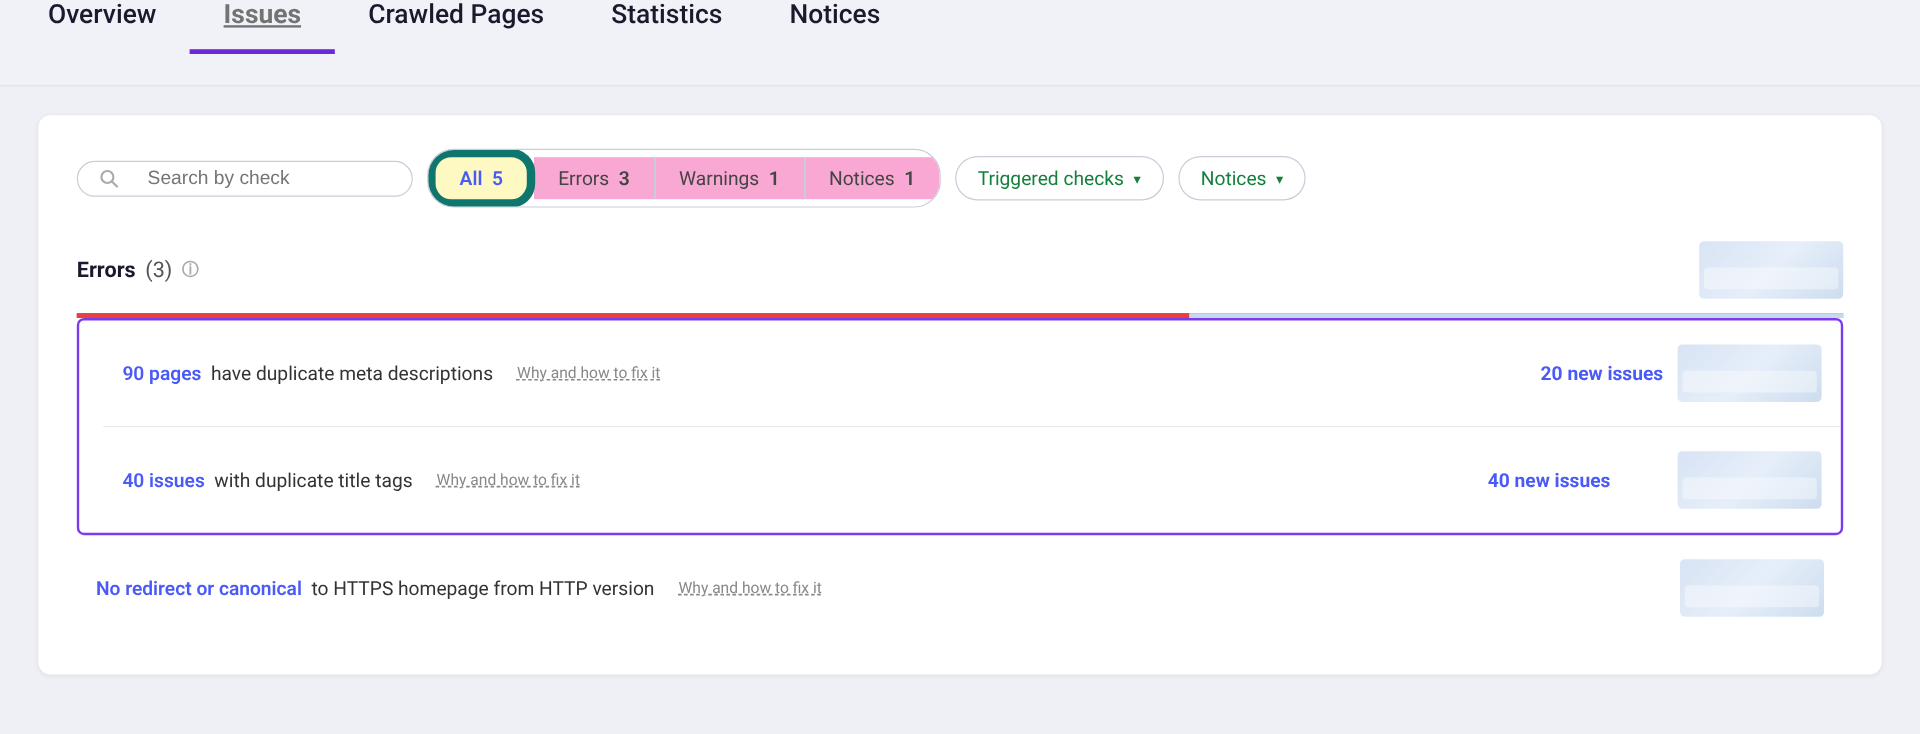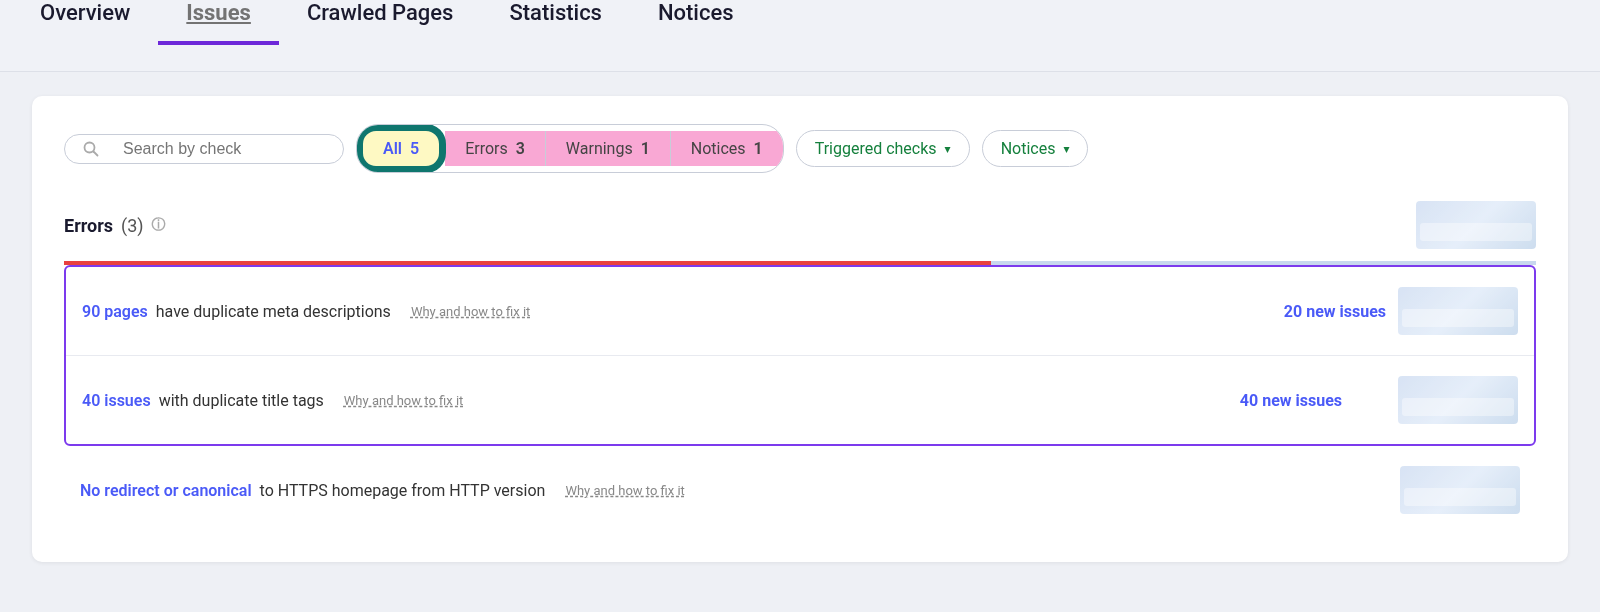--- a/index.html
+++ b/index.html
@@ -179,20 +179,21 @@
       border-bottom: 1px solid #e8eaf0;
       position: relative;
     }
     .issue-row:last-child { border-bottom: none; gap: 44px; }
 
     .selected-wrapper {
       border: 2.5px solid #7c3aed;
       border-radius: 6px;
       overflow: hidden;
       margin-bottom: 0;
+      padding-left: 20px;
     }
     .selected-wrapper .issue-row {
       border-bottom: 1px solid #e8eaf0;
     }
     .selected-wrapper .issue-row:last-child {
       border-bottom: none;
     }
 
     .issue-text {
       flex: 1;

